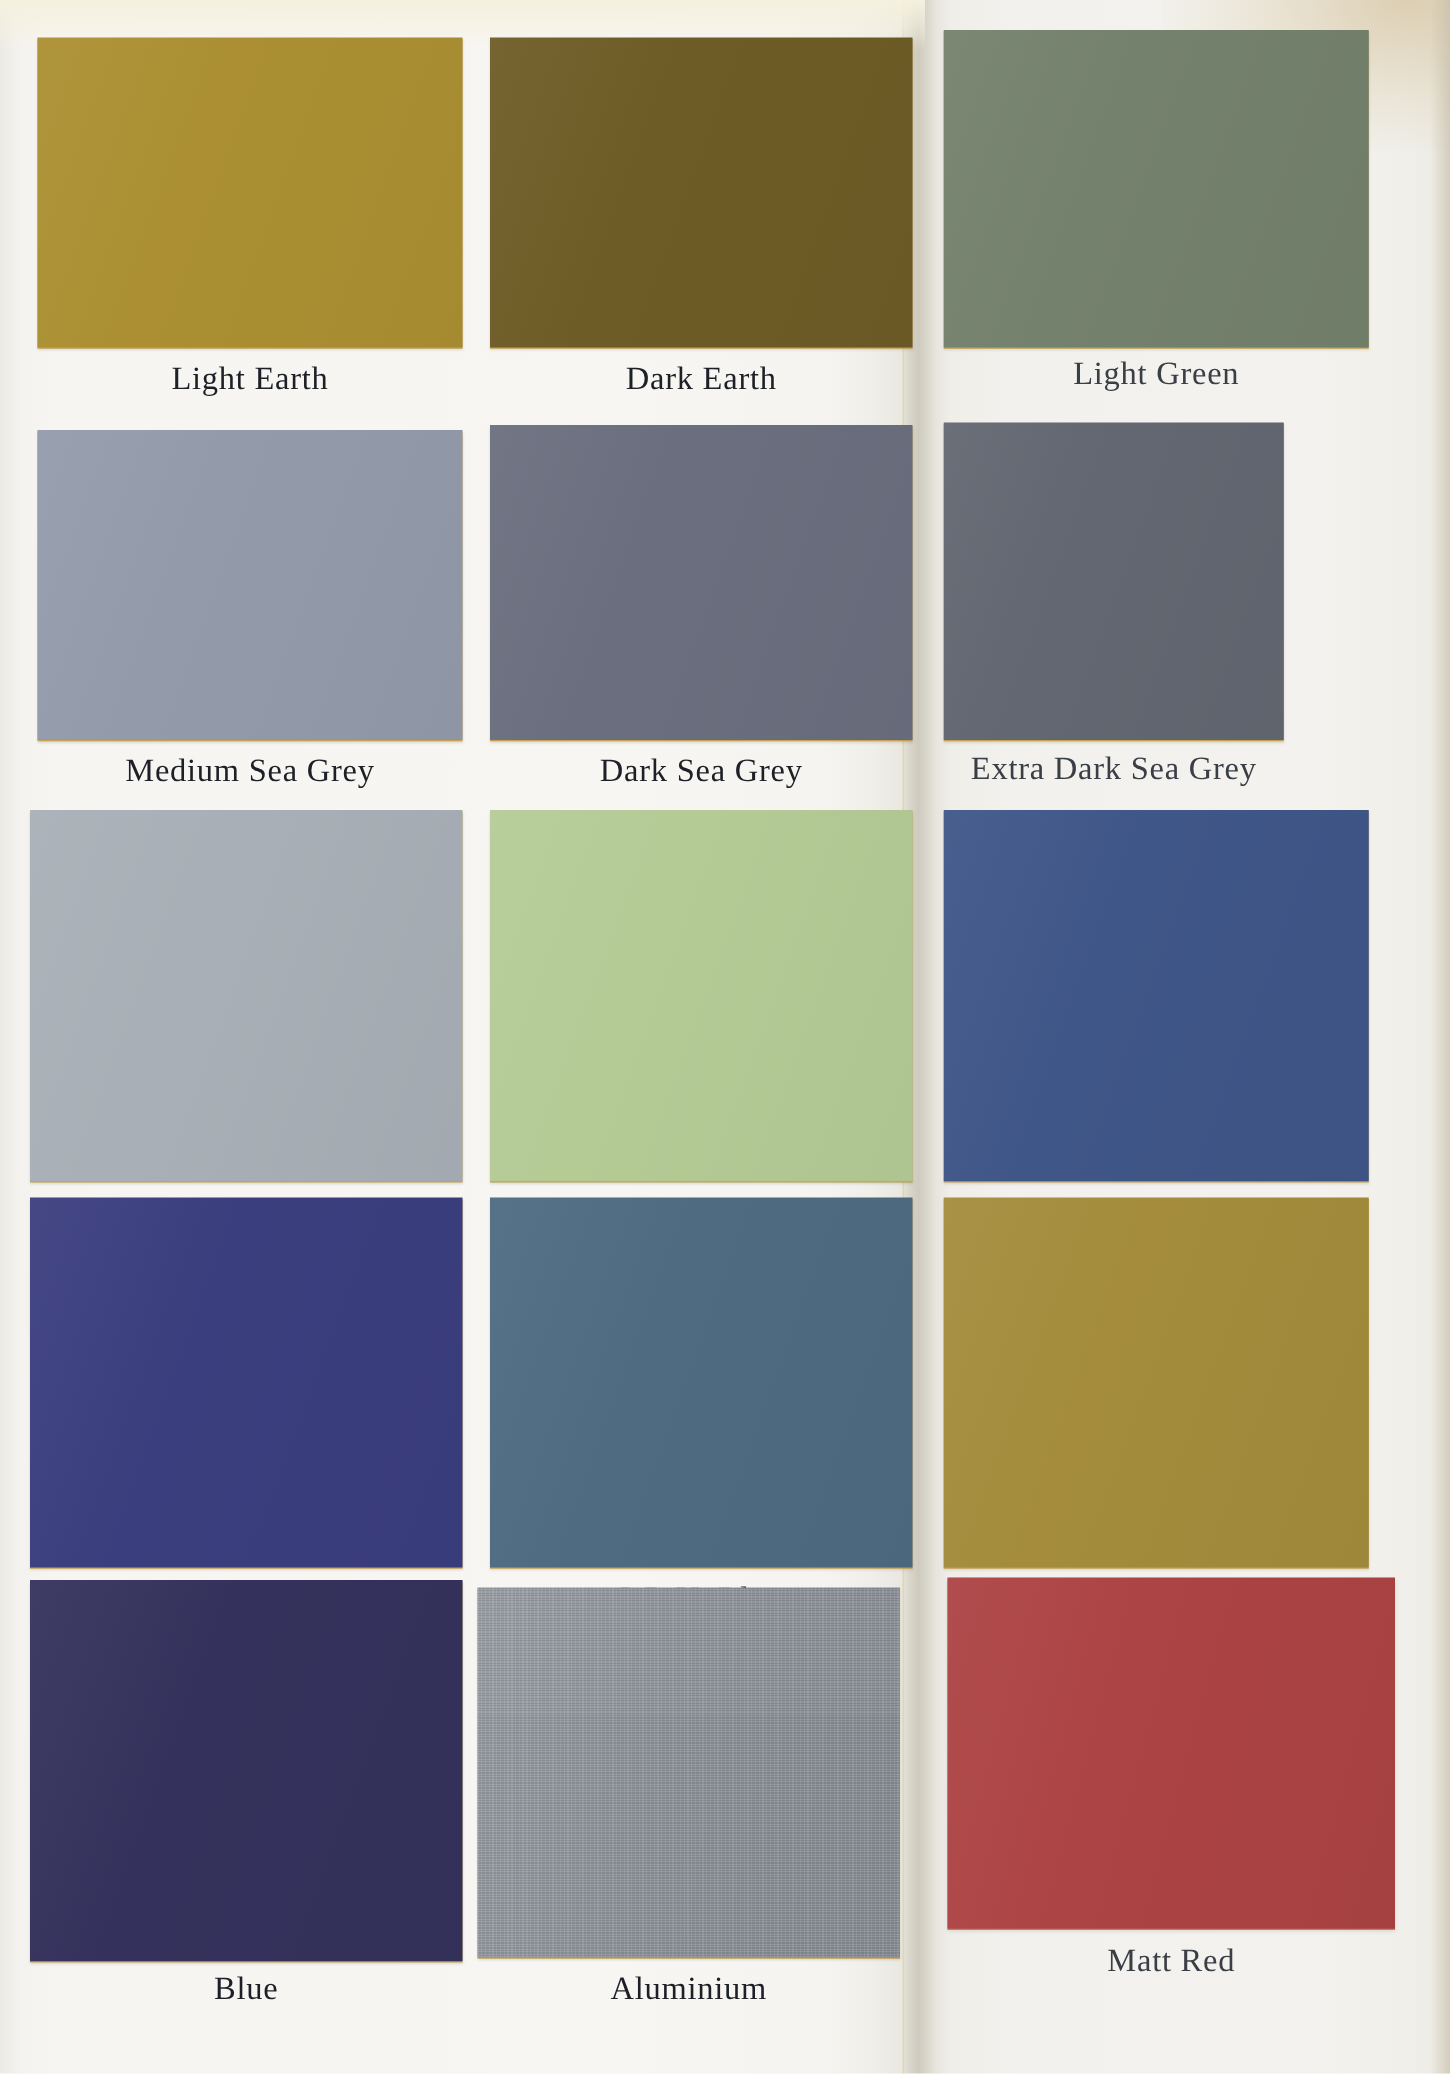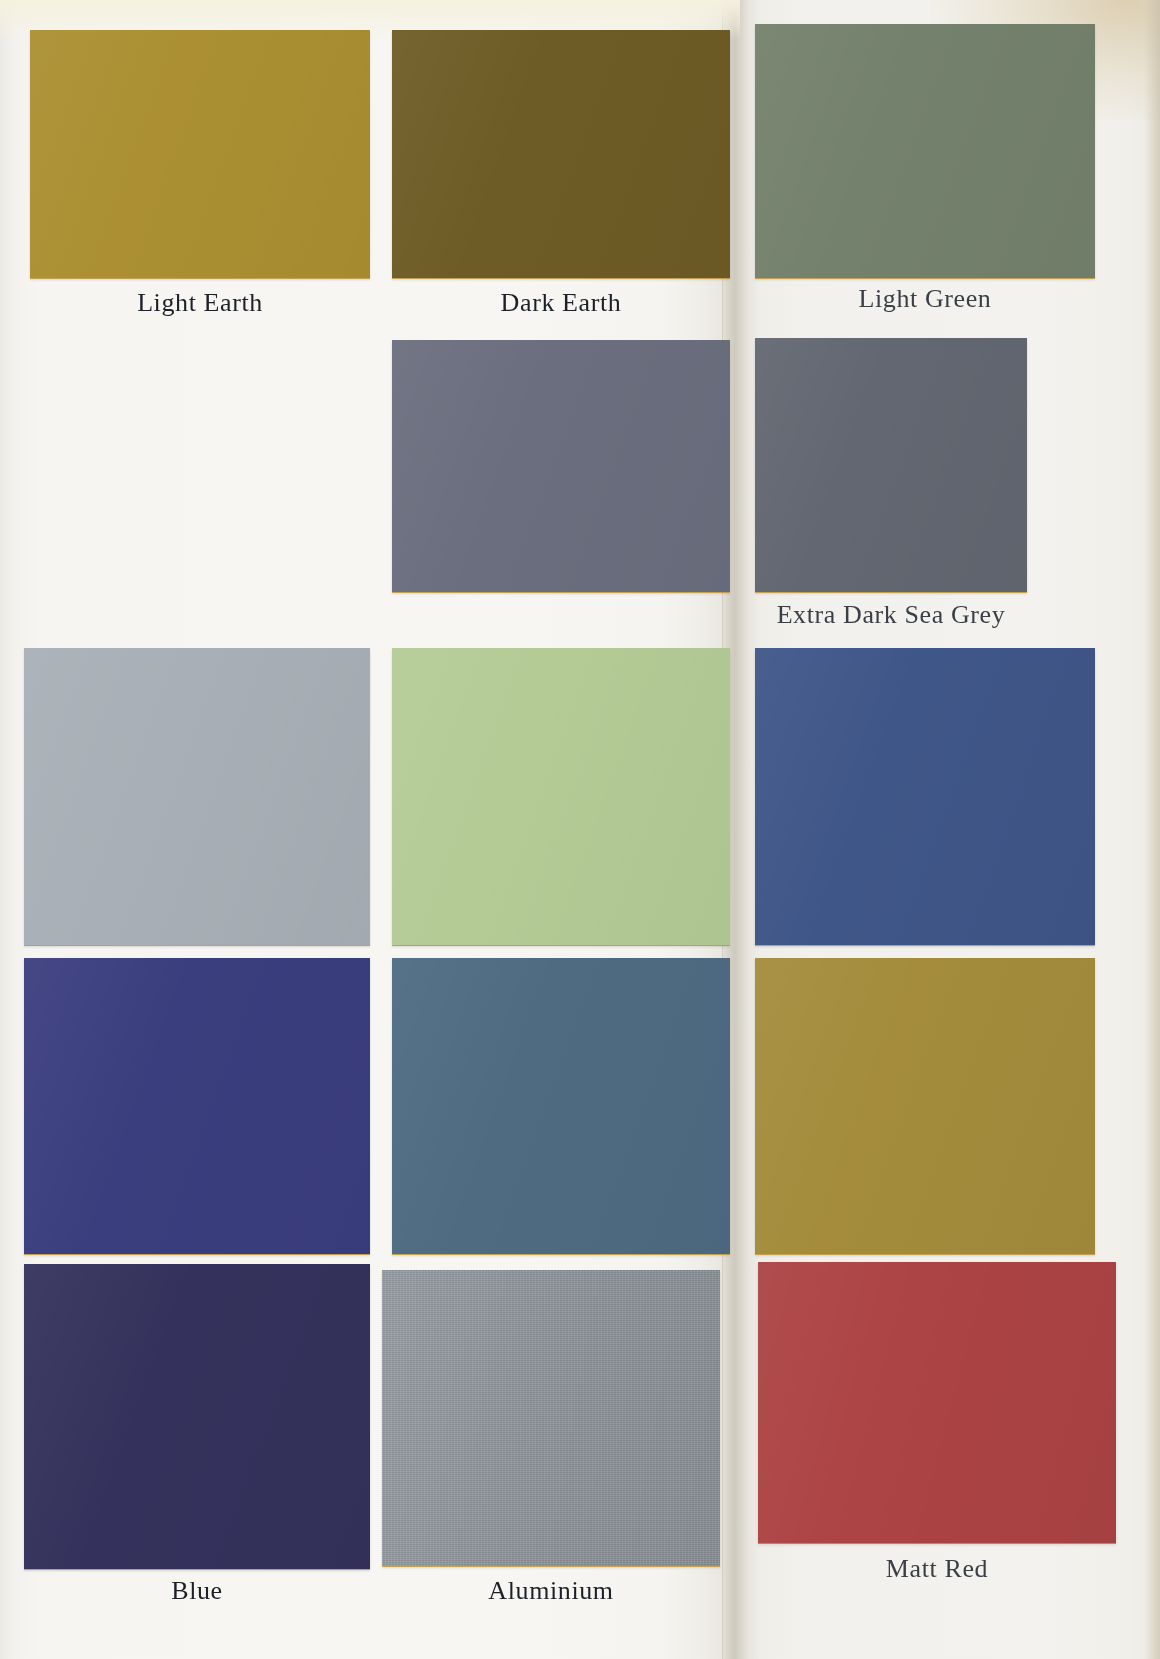--- a/index.html
+++ b/index.html
@@ -159,22 +159,27 @@
     </div>
     <div class="cell" style="left:755px; top:24px;  width:340px; height:254px;">
       <div class="chip tex-flat" style="height: 254px; background-color: rgb(116, 129, 108);"></div>
       <div class="caption muted" style="top:260px;">Light Green</div>
     </div>
     <div class="cell" style="left:392px; top:30px;  width:338px; height:248px;">
       <div class="chip tex-flat" style="height: 248px; background-color: rgb(110, 92, 38);"></div>
       <div class="caption" style="top:258px;">Dark Earth</div>
     </div>
 
+    <div class="cell" style="left:30px;  top:344px; width:340px; height:248px;">
+      <div class="chip tex-flat" style="height: 248px; background-color: rgb(147, 155, 171);"></div>
+      <div class="caption" style="top:258px;">Medium Sea Grey</div>
+    </div>
     <div class="cell" style="left:392px; top:340px; width:338px; height:252px;">
       <div class="chip tex-flat" style="height: 252px; background-color: rgb(107, 110, 126);"></div>
+      <div class="caption" style="top:262px;">Dark Sea Grey</div>
     </div>
     <div class="cell" style="left:755px; top:338px; width:272px; height:254px;">
       <div class="chip tex-flat" style="height: 254px; background-color: rgb(99, 103, 113);"></div>
       <div class="caption muted" style="top:262px;">Extra Dark Sea Grey</div>
     </div>
 
     <div class="cell" style="left:24px;  top:648px; width:346px; height:297px;">
       <div class="chip tex-flat" style="height: 297px; background-color: rgb(168, 175, 182);"></div>
       <div class="caption" style="top:306px;">Sky Grey</div>
     </div>

